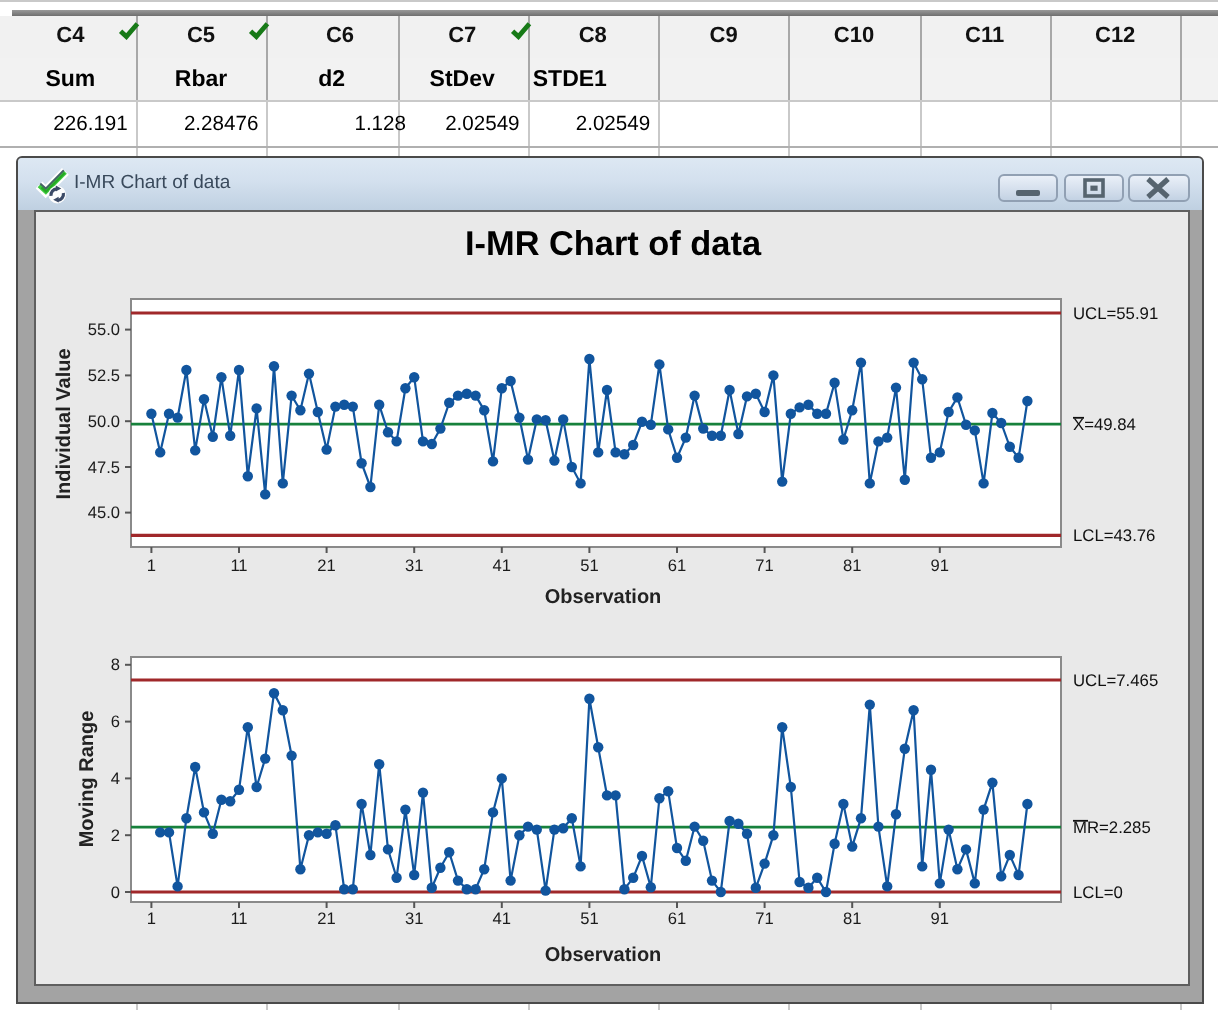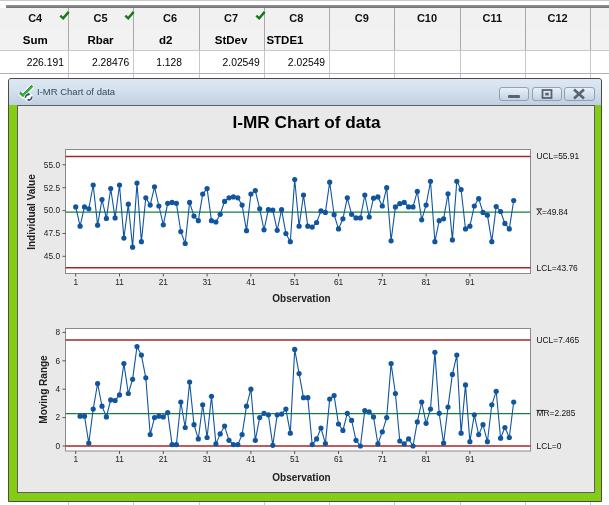--- a/index.html
+++ b/index.html
@@ -4,21 +4,21 @@
 html,body{margin:0;padding:0;}
 body{width:609px;height:505px;position:relative;font-family:"Liberation Sans",sans-serif;background:#fff;overflow:hidden;}
 .abs{position:absolute;}
 #sheet{position:absolute;left:0;top:0;width:609px;height:505px;background:#fff;}
 .vline{position:absolute;top:50px;bottom:0;width:1px;background:#c9c9c9;}
 .vlined{position:absolute;top:8px;height:42px;width:1px;background:#a8a8a8;}
 #hdr{position:absolute;left:0;top:8px;width:609px;height:20.5px;background:#f1f1f1;border-bottom:1px solid #9a9a9a;}
 .hcell{position:absolute;top:12px;font-size:11px;font-weight:bold;color:#111;}
 .rcell{position:absolute;font-size:11.5px;font-weight:bold;color:#000;}
 .vcell{position:absolute;font-size:10.3px;font-weight:normal;color:#000;}
-#win{position:absolute;left:8px;top:77.5px;width:594px;height:424px;background:#84cc16;border:1px solid #4a4a4a;border-radius:3px 3px 0 0;box-sizing:border-box;}
+#win{position:absolute;left:8px;top:77.5px;width:594px;height:424px;background:#a3a3a3;border:1px solid #4a4a4a;border-radius:3px 3px 0 0;box-sizing:border-box;}
 #tbar{position:absolute;left:0;top:0;right:0;height:26px;background:linear-gradient(#dde8f3,#d3e0ee 45%,#bfd0e1);border-radius:2px 2px 0 0;}
 #ttext{position:absolute;left:28px;top:7.5px;font-size:9.5px;color:#39495b;}
 .wbtn{position:absolute;top:8px;width:30.5px;height:14.5px;background:linear-gradient(#eaf0f8,#d7e1ee 50%,#c3d2e3);border:1px solid #91a0b3;border-radius:3px;box-sizing:border-box;}
 #graph{position:absolute;left:7.5px;top:26.5px;width:576.5px;height:386px;background:#e9e9e9;border:1px solid #5f5f5f;}
 
 </style></head><body>
 <div id="sheet">
 <div class="abs" style="left:0;top:0;width:609px;height:1px;background:#c9c9c9"></div>
 <div class="abs" style="left:6px;top:4.5px;width:603px;height:3px;background:linear-gradient(#999,#6f6f6f)"></div>
 <div id="hdr"></div>
@@ -61,21 +61,21 @@
     </svg>
 <div class="abs" style="left:0;top:50px;width:609px;height:1px;background:#c9c9c9"></div>
 <div class="abs" style="left:0;top:72.5px;width:609px;height:1px;background:#b0b0b0"></div>
 <div class="rcell" style="left:5.2px;top:33.5px;width:60px;text-align:center">Sum</div>
 <div class="rcell" style="left:70.5px;top:33.5px;width:60px;text-align:center">Rbar</div>
 <div class="rcell" style="left:135.8px;top:33.5px;width:60px;text-align:center">d2</div>
 <div class="rcell" style="left:201.1px;top:33.5px;width:60px;text-align:center">StDev</div>
 <div class="rcell" style="left:266.4px;top:33.5px;width:60px;text-align:left">STDE1</div>
 <div class="vcell" style="left:3.9px;top:57px;width:60px;text-align:right">226.191</div>
 <div class="vcell" style="left:69.2px;top:57px;width:60px;text-align:right">2.28476</div>
-<div class="vcell" style="left:122px;top:57px;width:60px;text-align:right">1.128</div>
+<div class="vcell" style="left:143px;top:57px;width:60px;text-align:right">1.128</div>
 <div class="vcell" style="left:199.8px;top:57px;width:60px;text-align:right">2.02549</div>
 <div class="vcell" style="left:265.1px;top:57px;width:60px;text-align:right">2.02549</div>
 </div>
 <div id="win">
 <div id="tbar"></div>
 <svg class="abs" style="left:8.9px;top:5px" width="19" height="18" viewBox="0 0 19 18">
       <path d="M1.5 8.5 L4.8 11.7 L14.7 1.7" stroke="#fff" stroke-width="4.8" fill="none"></path>
       <path d="M1.7 8.7 L4.9 11.6 L14.5 1.9" stroke="#3ecb3e" stroke-width="2.6" fill="none"></path>
       <path d="M2.1 7.7 L4.9 10.3 L13.9 1.1" stroke="#46536b" stroke-width="1" fill="none" opacity="0.85"></path>
       <path d="M2.7 9.7 L5 11.8 L14.3 2.5" stroke="#1f9e1f" stroke-width="1" fill="none" opacity="0.8"></path>

